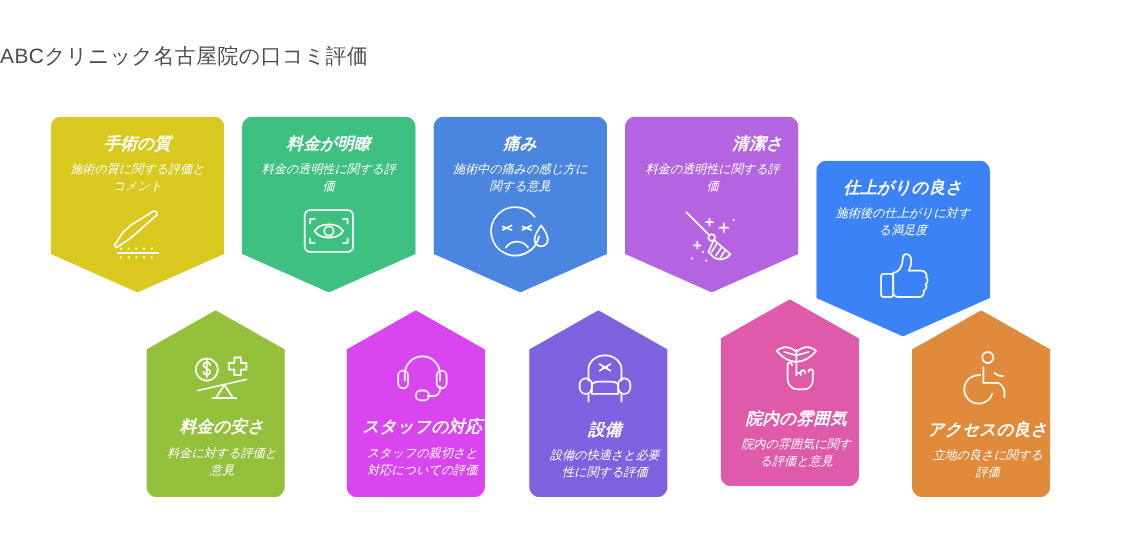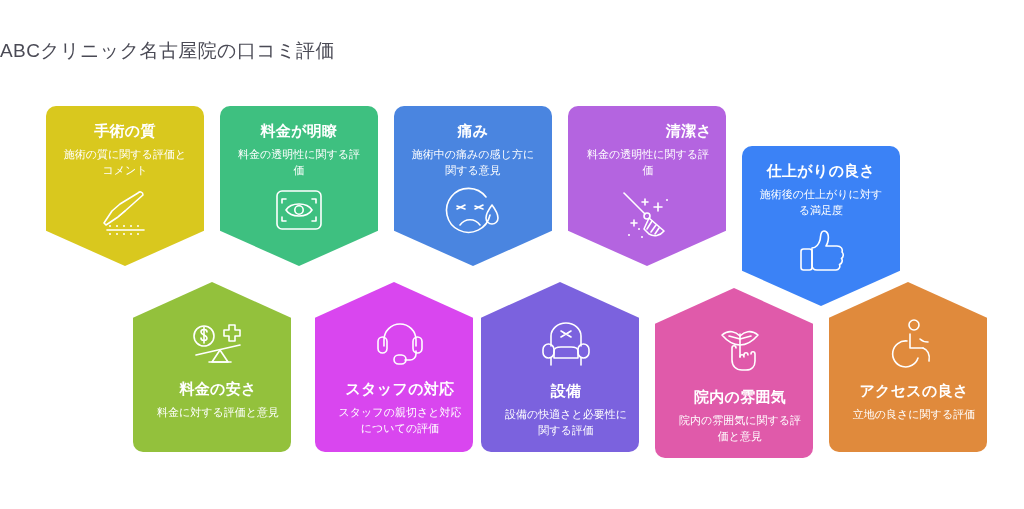--- a/index.html
+++ b/index.html
@@ -43,36 +43,37 @@
   }
 
   .card {
     position: absolute;
     box-sizing: border-box;
     color: #ffffff;
     text-align: center;
     display: flex;
     flex-direction: column;
     align-items: center;
+    font-style: italic;
   }
 
   
   .card.down {
     width: 158px;
     height: 160px;
     padding: 16px 14px 0 14px;
     justify-content: flex-start;
     border-radius: 10px 10px 0 0;
     -webkit-clip-path: polygon(0% 0%, 100% 0%, 100% 78%, 50% 100%, 0% 78%);
     clip-path: polygon(0% 0%, 100% 0%, 100% 78%, 50% 100%, 0% 78%);
   }
 
   
   .card.up {
-    width: 158px;
+    width: 126px;
     height: 170px;
     padding: 36px 2px 14px 14px;
     justify-content: flex-start;
     border-radius: 0 0 10px 10px;
     -webkit-clip-path: polygon(50% 0%, 100% 21%, 100% 100%, 0% 100%, 0% 21%);
     clip-path: polygon(50% 0%, 100% 21%, 100% 100%, 0% 100%, 0% 21%);
   }
 
   .card-title {
     font-size: 15px;
@@ -252,21 +253,21 @@
           <rect x="41" y="26" width="11" height="14" rx="5.5"></rect>
           <path d="M17 33 C17 30 20 29 24 29 L34 29 C38 29 41 30 41 33 L41 40 L17 40 Z"></path>
           <line x1="14" y1="40" x2="14" y2="47"></line>
           <line x1="44" y1="40" x2="44" y2="47"></line>
         </svg>
       </div>
       <div class="card-title">設備</div>
       <div class="card-desc">設備の快適さと必要性に関する評価</div>
     </div>
 
-    <div class="card up" style="left: 655px; top: 288px; background-color: rgb(224, 90, 170);">
+    <div class="card up" style="left: 655px; top: 272px; background-color: rgb(224, 90, 170);">
       <div class="card-icon">
         <svg width="56" height="52" viewBox="0 0 56 52" fill="none" stroke="#ffffff" stroke-width="1.6" stroke-linecap="round" stroke-linejoin="round">
           <path d="M10 11 C17 5 24 8 28 12 C32 8 39 5 46 11 C40 18 33 21 28 21 C23 21 16 18 10 11 Z"></path>
           <line x1="17" y1="12" x2="28" y2="15"></line>
           <line x1="39" y1="12" x2="28" y2="15"></line>
           <path d="M28 10 L28 33"></path>
           <path d="M24 24 C24 21 20 21 20 24 L20 36 C20 42 24 46 30 46 L34 46 C40 46 43 42 43 37 L43 30 C43 27 39 27 39 30"></path>
           <path d="M28 33 C28 30 32 30 32 33"></path>
           <path d="M32 31 C32 28 36 28 36 31"></path>
         </svg>

